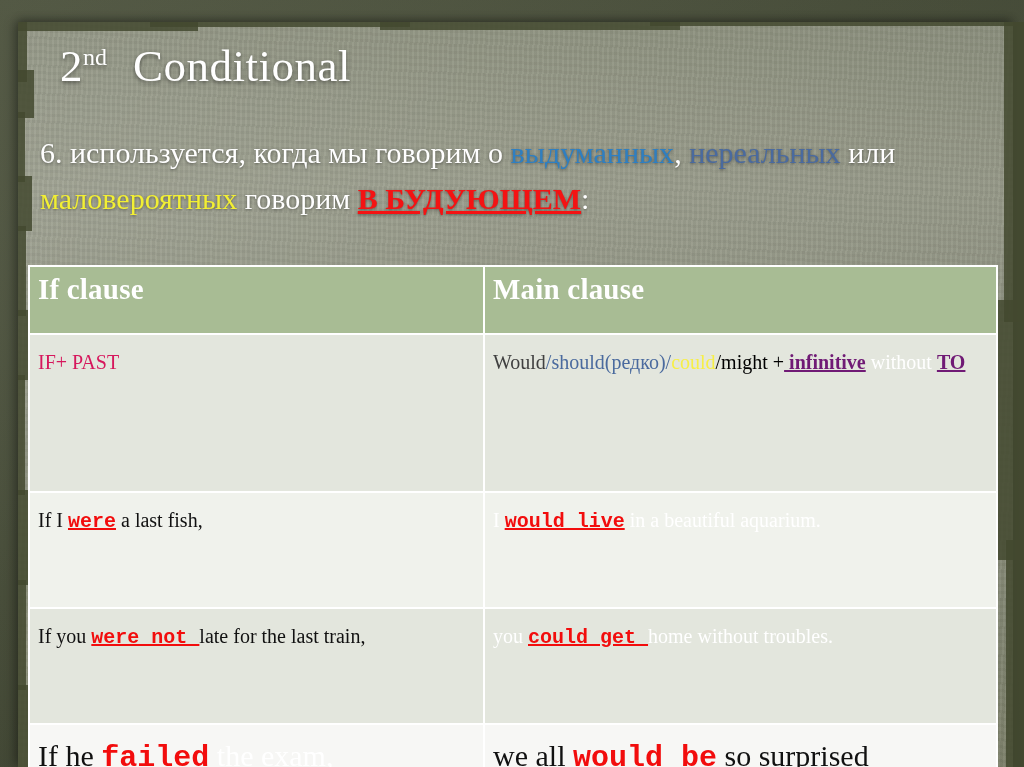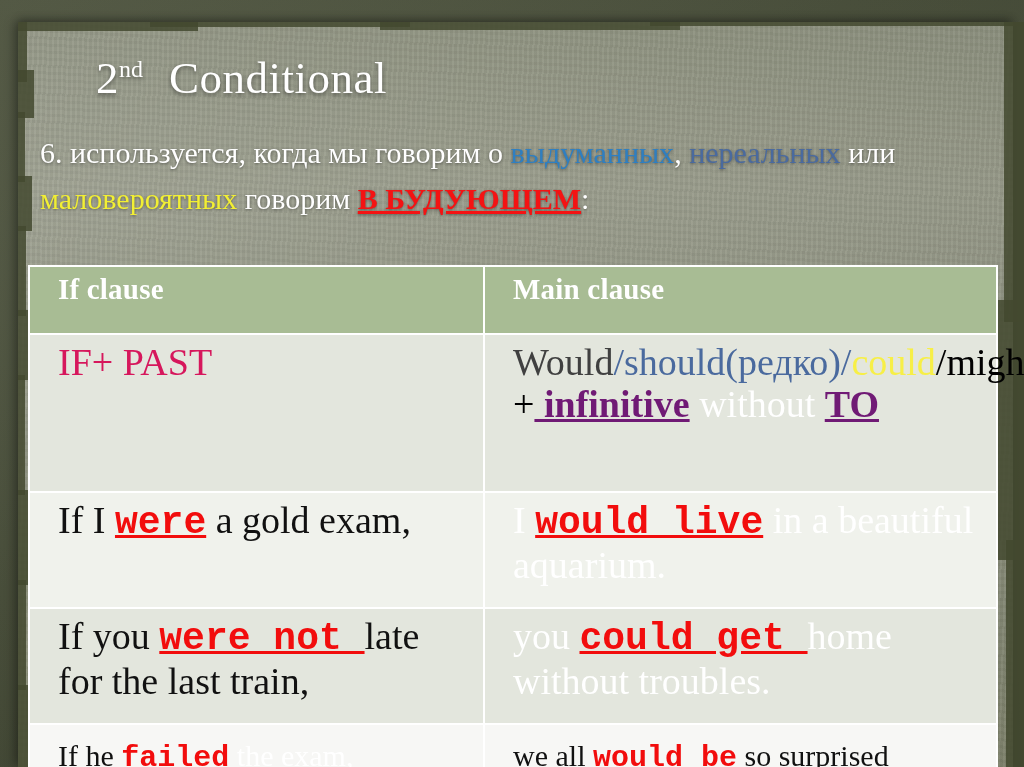--- a/index.html
+++ b/index.html
@@ -27,26 +27,25 @@
   #paper .grain{
     position:absolute;inset:0;
     background-image:
       repeating-linear-gradient(92deg, rgba(255,255,255,.035) 0 2px, rgba(0,0,0,.03) 2px 5px),
       repeating-linear-gradient(3deg, rgba(0,0,0,.025) 0 3px, rgba(255,255,255,.02) 3px 7px);
     pointer-events:none;
   }
 
   
   #title{
-    position:absolute;left:60px;top:56px;
+    position:absolute;left:60px;top:44px;
     color:#ffffff;font-size:45px;line-height:1;
     letter-spacing:.5px;
     text-shadow:0 2px 4px rgba(0,0,0,.45);
     white-space:nowrap;
-    margin-left:36px;
   }
   #title .sup{font-size:24px;vertical-align:super;letter-spacing:0;}
   #title .gap{display:inline-block;width:26px;}
 
   
   #intro{
     position:absolute;left:40px;top:130px;width:960px;
     font-size:30px;line-height:46px;color:#ffffff;
     text-shadow:0 1px 3px rgba(0,0,0,.4);
   }
@@ -56,31 +55,31 @@
   #intro .red{color:#f41313;font-weight:bold;text-decoration:underline;}
 
   
   #tbl{
     position:absolute;left:28px;top:265px;width:968px;
     border-collapse:collapse;table-layout:fixed;
   }
   #tbl col.c1{width:455px;}
   #tbl col.c2{width:513px;}
   #tbl th,#tbl td{
-    vertical-align:top;padding:6px 14px 8px 28px;
+    vertical-align:top;padding:6px 14px 8px 8px;
     border:2px solid #ffffff;
   }
   thead th{
     background:#a8bc94;color:#ffffff;font-size:29px;font-weight:bold;
     height:52px;text-align:left;letter-spacing:.2px;
   }
   tr.r-a td{background:#e3e6dd;}
   tr.r-b td{background:#f0f2ec;}
   tr.r-c td{background:#f7f7f5;}
-  td{font-size:38px;line-height:42px;color:#111111;}
+  td{font-size:20px;line-height:42px;color:#111111;}
 
   .green{color:#404040;}
   .slate{color:#4a6a9e;}
   .yellow{color:#f7ef46;}
   .orange{color:#000000;}
   .white{color:#ffffff;}
   .crimson{color:#d6175c;}
   .redb{color:#f20d0d;font-weight:bold;text-decoration:underline;font-family:Liberation Mono, monospace;}
   .whub{color:#701a75;font-weight:bold;text-decoration:underline;}
   .black{color:#111111;}
@@ -136,21 +135,21 @@
       </tr>
     </thead>
     <tbody>
       <tr class="r-a">
         <td class="tall">
           <span class="crimson">IF+ PAST</span>
         </td>
         <td class="tall"><span class="green">Would</span><span class="slate">/should(редко)</span><span class="slate">/</span><span class="yellow">could</span><span class="orange">/might +</span><span class="whub"> infinitive</span><span class="white"> without </span><span class="whub">TO</span></td>
       </tr>
       <tr class="r-b">
-        <td class="mid"><span class="black">If I </span><span class="redb">were</span><span class="black"> a gold exam,</span></td>
+        <td class="mid"><span class="black">If I </span><span class="redb">were</span><span class="black"> a last fish,</span></td>
         <td class="mid"><span class="white">I </span><span class="redb">would live</span><span class="white"> in a beautiful aquarium.</span></td>
       </tr>
       <tr class="r-a">
         <td class="mid"><span class="black">If you </span><span class="redb">were not </span><span class="black">late for the last train,</span></td>
         <td class="mid"><span class="white">you </span><span class="redb">could  get </span><span class="white">home without troubles.</span></td>
       </tr>
       <tr class="r-c">
         <td class="short"><span class="black">If  he </span><span class="redb">failed</span><span class="white">  the exam,</span></td>
         <td class="short"><span class="black">we all </span><span class="redb">would be</span><span class="black"> so surprised</span></td>
       </tr>

